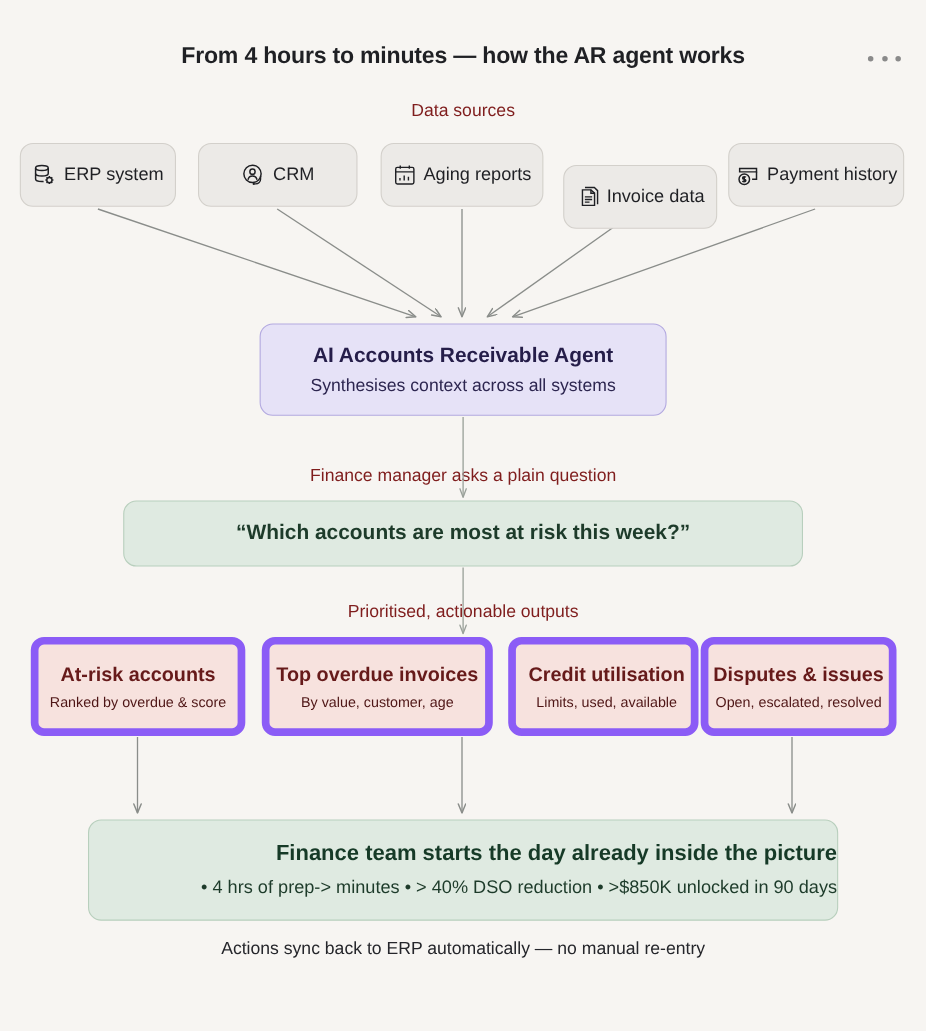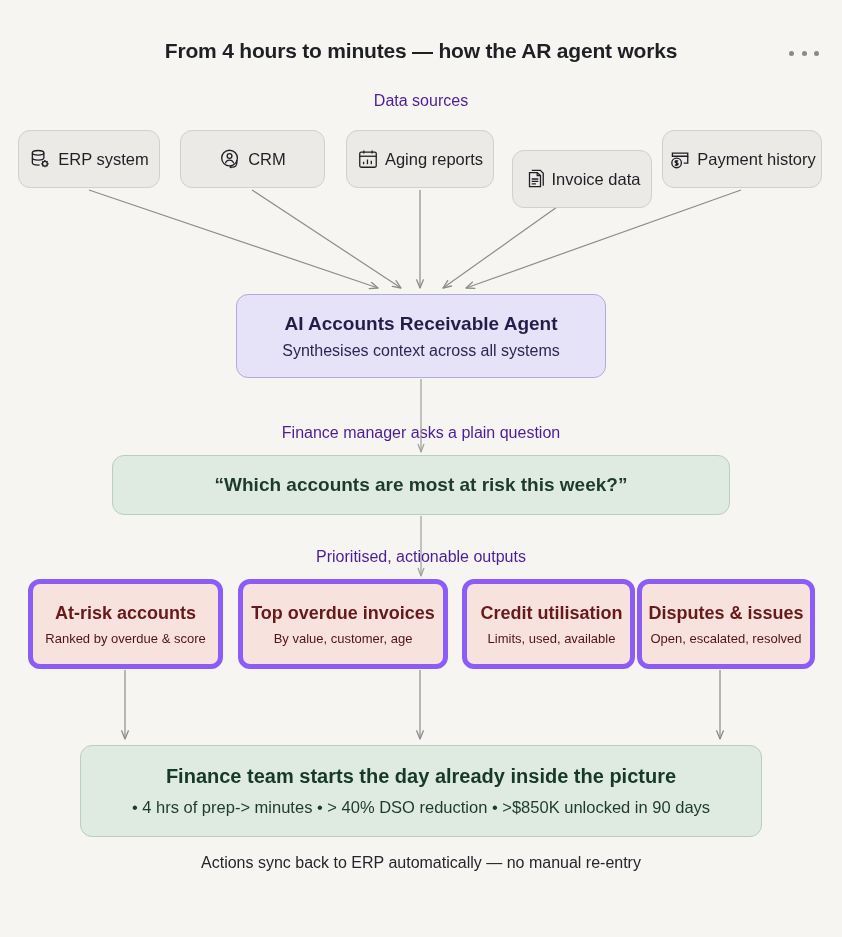--- a/index.html
+++ b/index.html
@@ -45,21 +45,21 @@
     background: #8a8a8a;
     display: block;
   }
   
   .caption {
     position: absolute;
     width: 842px;
     left: 0;
     text-align: center;
     font-size: 16px;
-    color: #4c1d95;
+    color: #7f1d1d;
   }
   #caption-sources { top: 92px; }
   #caption-question { top: 424px; }
   #caption-outputs  { top: 548px; }
   #footer-note {
     position: absolute;
     top: 854px; left: 0; width: 842px;
     text-align: center;
     font-size: 16px;
     color: #25262b;
@@ -113,41 +113,41 @@
     border: 1px solid #b8cfbd;
     border-radius: 12px;
     display: flex; align-items: center; justify-content: center;
   }
   #question-text { font-size: 19px; font-weight: bold; color: #1d3b2a; }
   
   .out-box {
     position: absolute;
     top: 579px; height: 90px;
     background: #f7e2de;
-    border: 5px solid #8b5cf6;
+    border: 7px solid #8b5cf6;
     border-radius: 12px;
     display: flex;
     flex-direction: column;
     align-items: center;
     justify-content: center;
     gap: 7px;
     padding: 0 6px;
   }
   .out-title { font-size: 18px; font-weight: bold; color: #661a1a; white-space: nowrap; }
   .out-sub { font-size: 13px; color: #4e1515; white-space: nowrap; }
   
   #result-box {
     position: absolute;
     left: 80px; top: 745px;
     width: 682px; height: 92px;
     background: #dfeae1;
     border: 1px solid #b8cfbd;
     border-radius: 12px;
     display: flex; flex-direction: column;
-    align-items: center; justify-content: center;
+    align-items: flex-end; justify-content: center;
     gap: 10px;
   }
   #result-title { font-size: 20px; font-weight: bold; color: #163a27; }
   #result-metrics { font-size: 16.5px; color: #1d3b2a; }
 </style>
 </head>
 <body>
 
 <div id="canvas">
 

